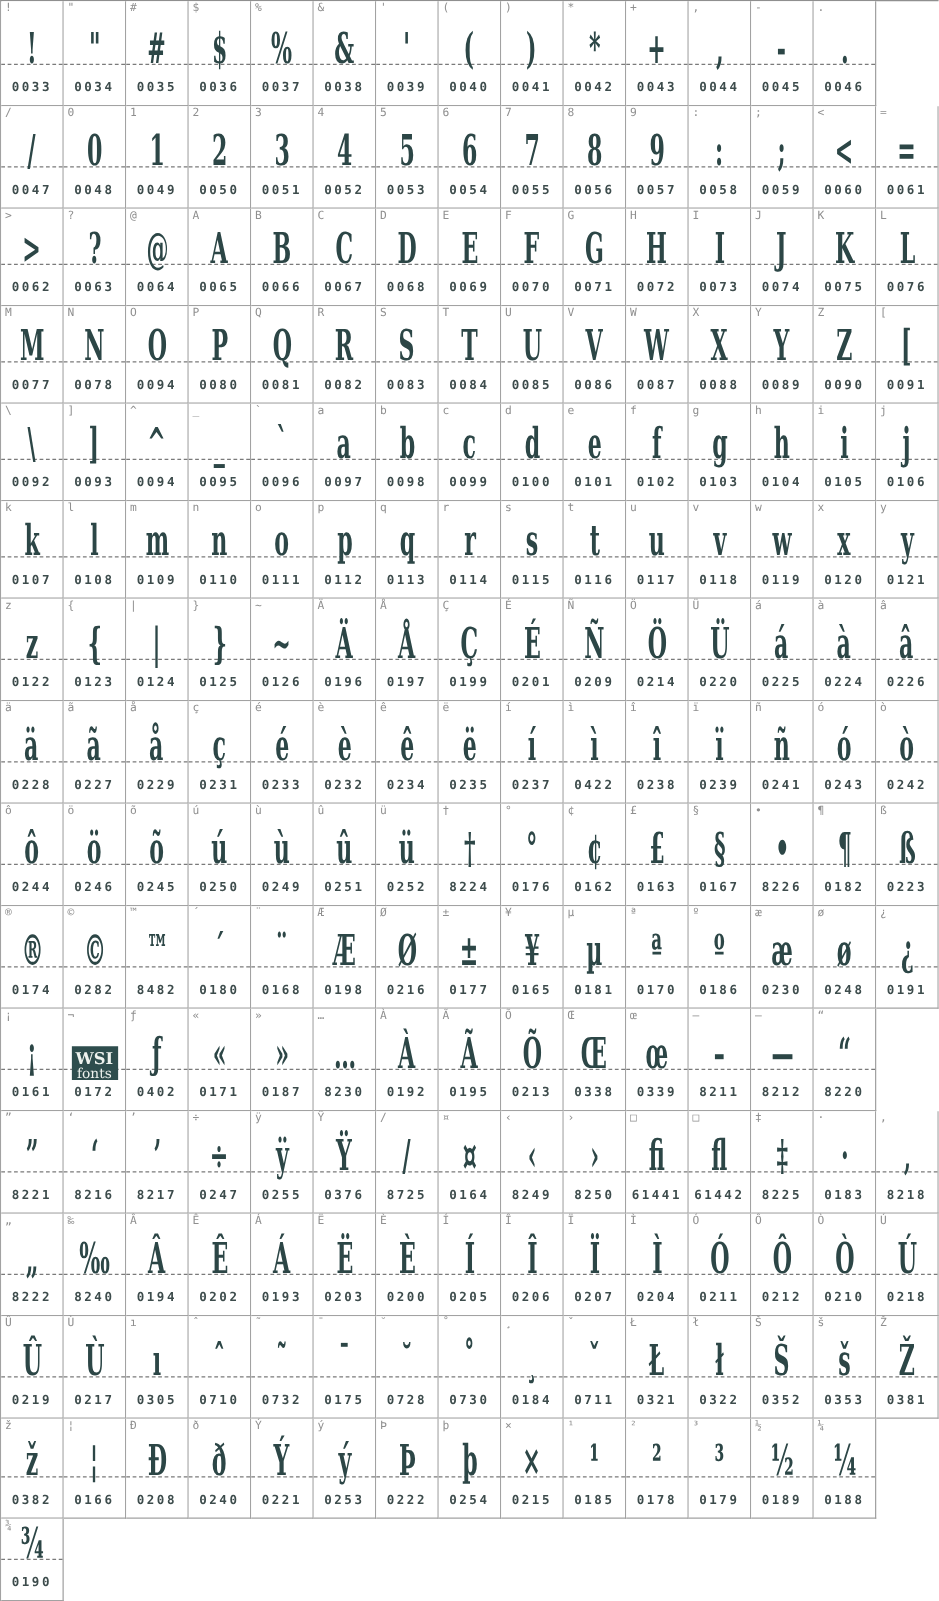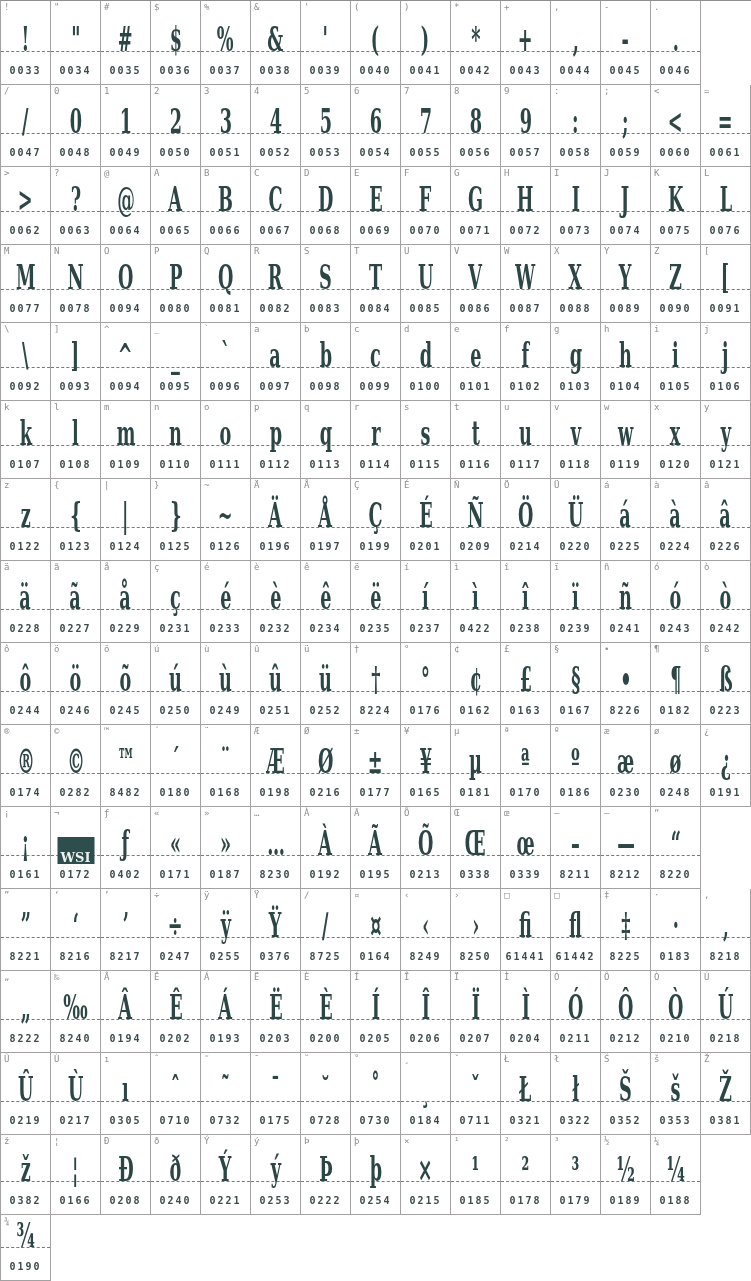--- a/index.html
+++ b/index.html
@@ -31,21 +31,21 @@
   .code{
     position:absolute; bottom:8px; left:0; right:0; text-align:center;
     font-size:10px; font-weight:bold; letter-spacing:2px; color:#3d4c4c;
     font-family:"DejaVu Sans Mono", monospace;
   }
   .wsilogo{
     position:absolute; left:50%; transform:translateX(-50%); bottom:24px;
     width:37px; height:27px; background:#2e4d4d; color:#eef2ee;
     text-align:center; font-family:"DejaVu Serif", serif; cursor:pointer;
   }
-  .lg1{font-size:13px; line-height:13px; margin-top:14px; font-weight:bold;}
+  .lg1{font-size:13px; line-height:13px; margin-top:4px; font-weight:bold;}
   .lg2{font-size:11px; line-height:10px; font-weight:normal;}
 </style>
 </head>
 <body>
 
 <div id="charmap">
     <div class="row" style="height: 84px;">
       <div class="cell">
         <span class="label">!</span>
         <div class="baseline"></div>

